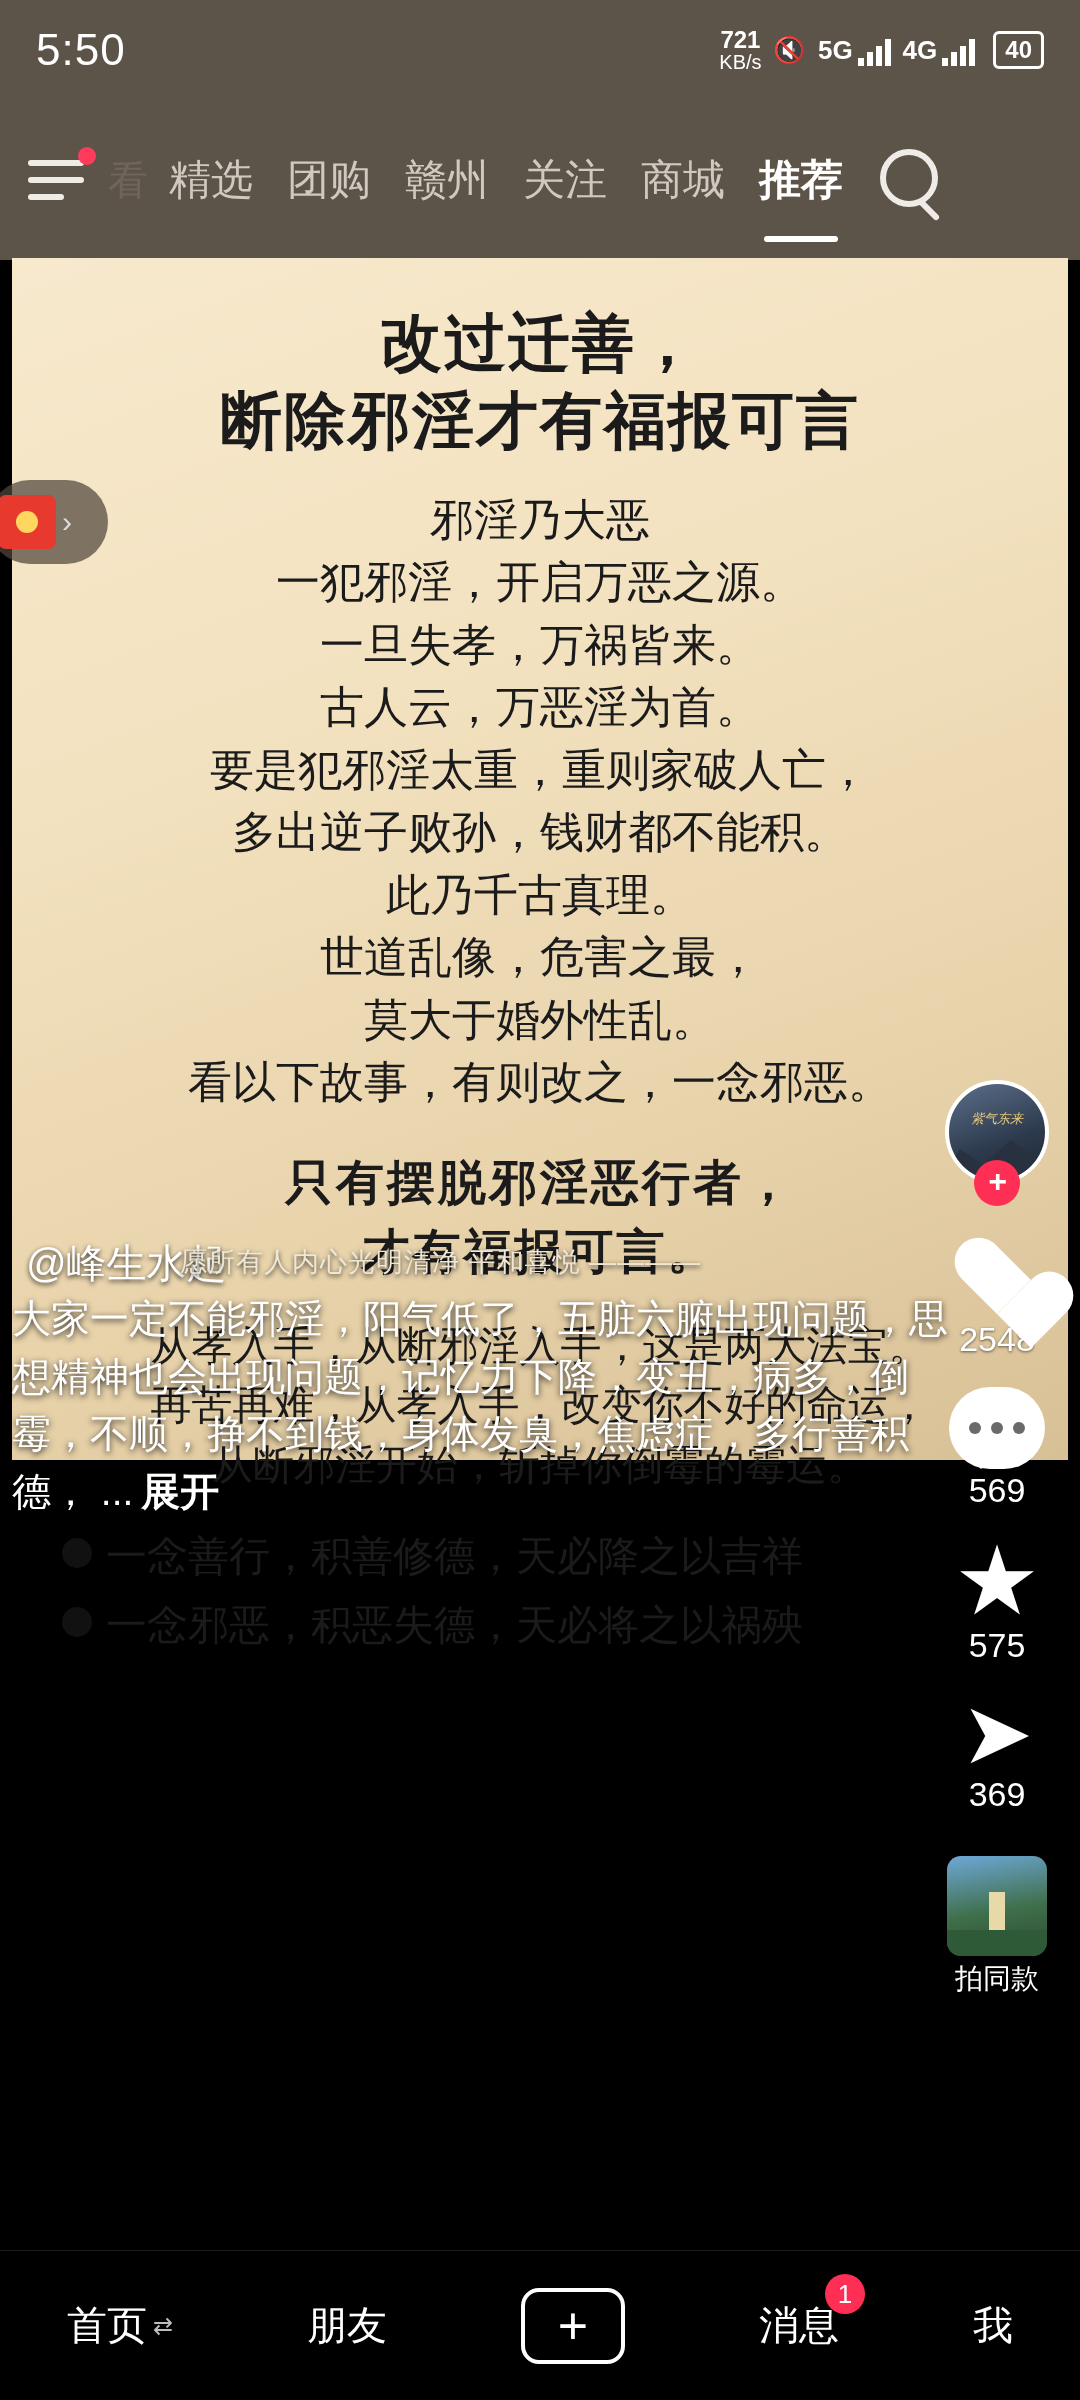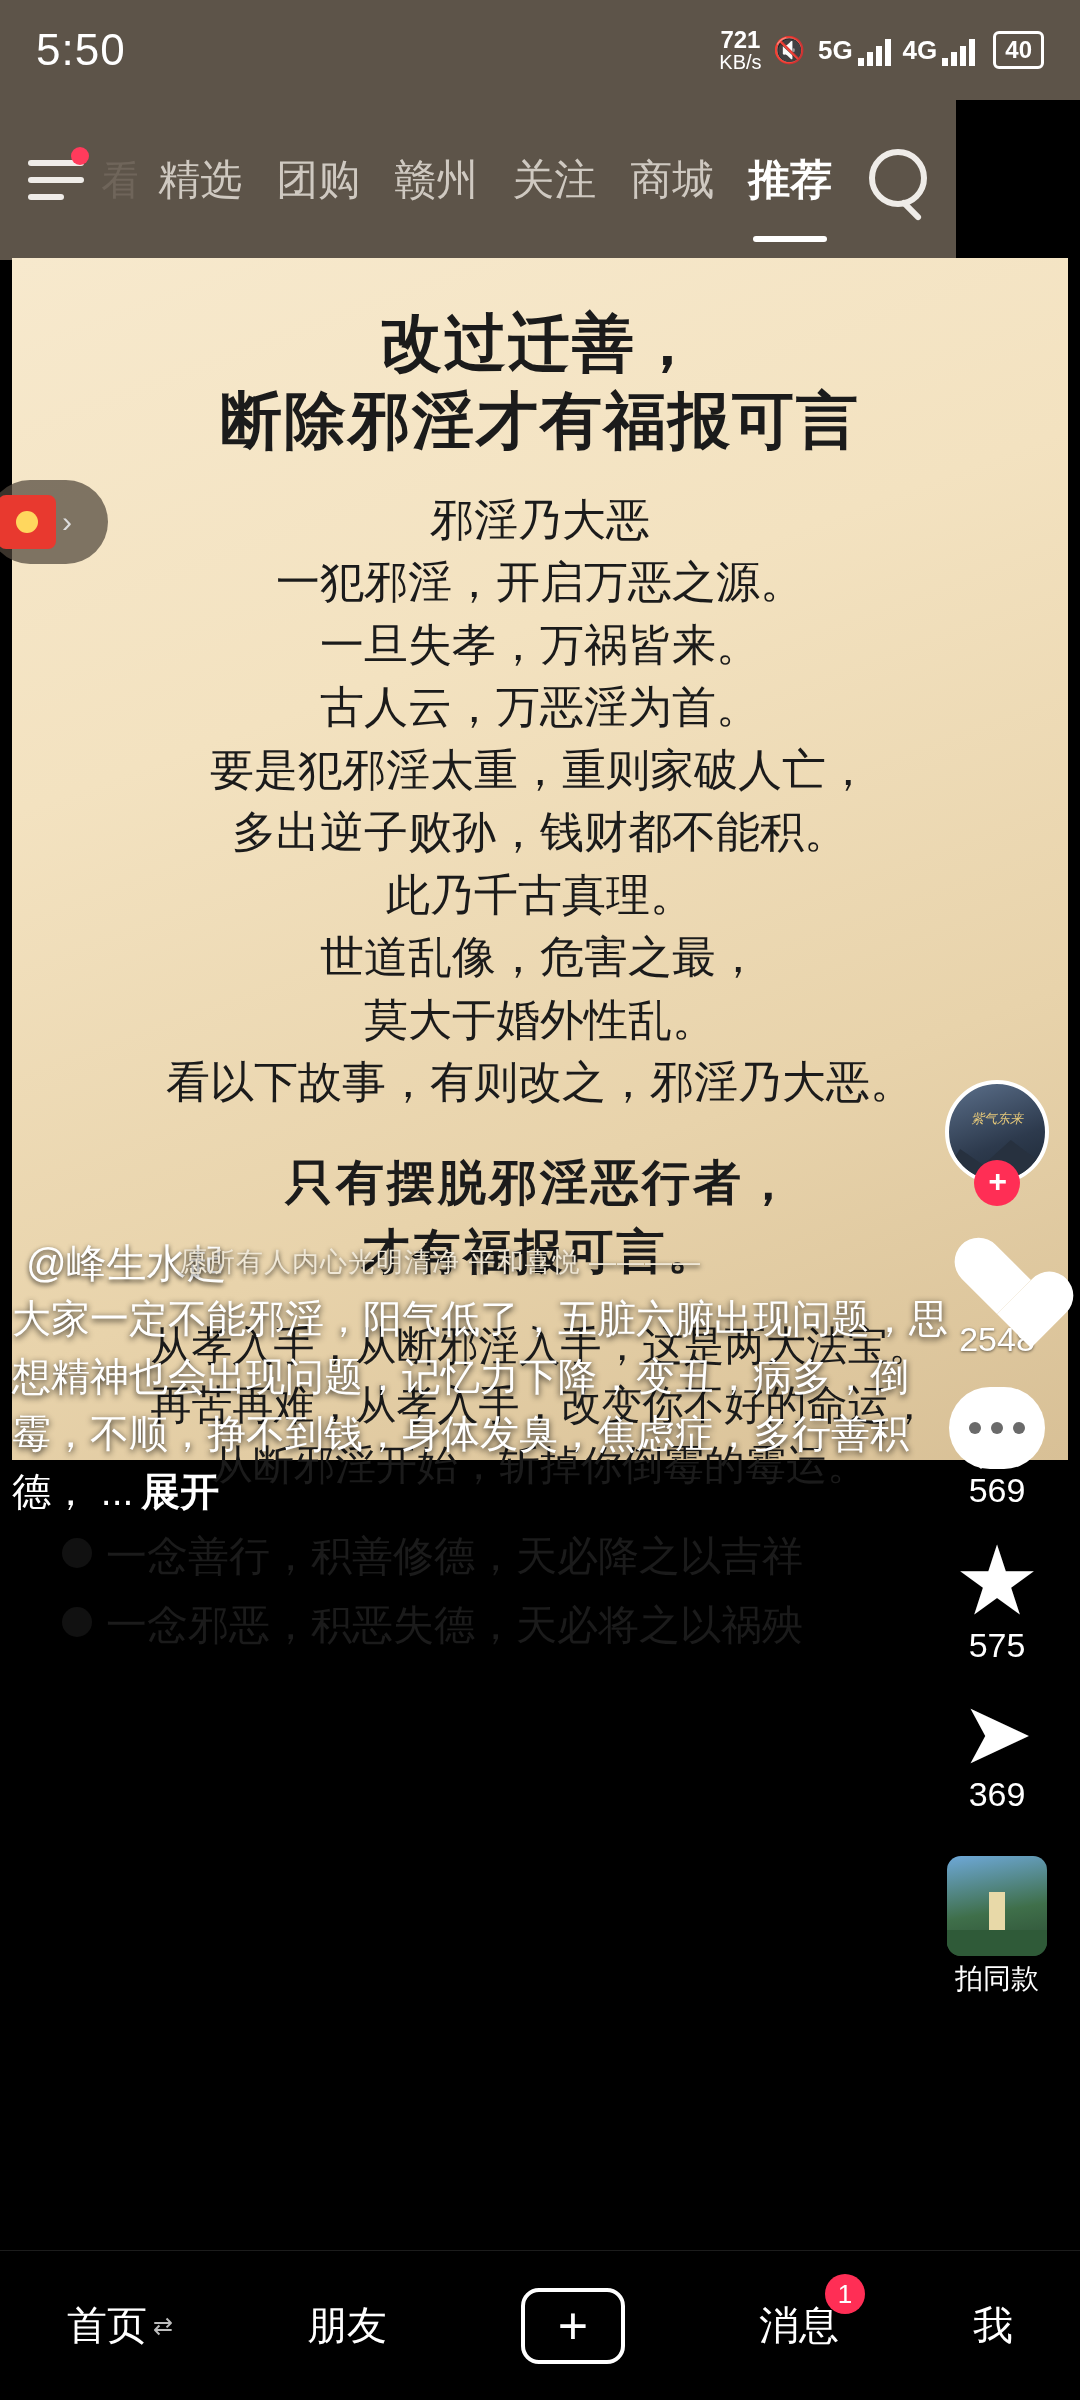--- a/index.html
+++ b/index.html
@@ -24,21 +24,21 @@
   .bars i{ display:block; width:6px; background:#fff; }
   .bars i:nth-child(1){height:8px} .bars i:nth-child(2){height:14px}
   .bars i:nth-child(3){height:20px} .bars i:nth-child(4){height:27px}
   .batt{
     border:3px solid #fff; border-radius:6px; padding:2px 9px;
     font-size:24px; font-weight:bold; margin-left:6px;
   }
 
   
   .topnav{
-    position:absolute; top:100px; left:0; width:956px; height:160px;
+    position:absolute; top:100px; left:0; width:1080px; height:160px;
     background:#5d5449; color:#ded9d2; display:flex; align-items:center;
     padding:0 28px; gap:0;
   }
   .hamburger{ position:relative; width:66px; height:54px; display:flex;
      flex-direction:column; justify-content:center; gap:11px; }
   .hamburger span{ display:block; height:6px; background:#efece8; border-radius:3px; }
   .hamburger span:nth-child(1){ width:56px; }
   .hamburger span:nth-child(2){ width:56px; }
   .hamburger span:nth-child(3){ width:36px; }
   .hb-dot{ position:absolute; top:-6px; right:-2px; width:18px; height:18px;
@@ -210,21 +210,21 @@
   <div class="poem">
     <div>邪淫乃大恶</div>
     <div>一犯邪淫，开启万恶之源。</div>
     <div>一旦失孝，万祸皆来。</div>
     <div>古人云，万恶淫为首。</div>
     <div>要是犯邪淫太重，重则家破人亡，</div>
     <div>多出逆子败孙，钱财都不能积。</div>
     <div>此乃千古真理。</div>
     <div>世道乱像，危害之最，</div>
     <div>莫大于婚外性乱。</div>
-    <div>看以下故事，有则改之，邪淫乃大恶。</div>
+    <div>看以下故事，有则改之，一念邪恶。</div>
   </div>
   <div class="bold-block">
     <div>只有摆脱邪淫恶行者，</div>
     <div>才有福报可言。</div>
   </div>
   <div class="tips">
     <div>从孝入手，从断邪淫入手，这是两大法宝。</div>
     <div>再苦再难，从孝入手，改变你不好的命运，</div>
     <div>从断邪淫开始，斩掉你倒霉的霉运。</div>
   </div>

